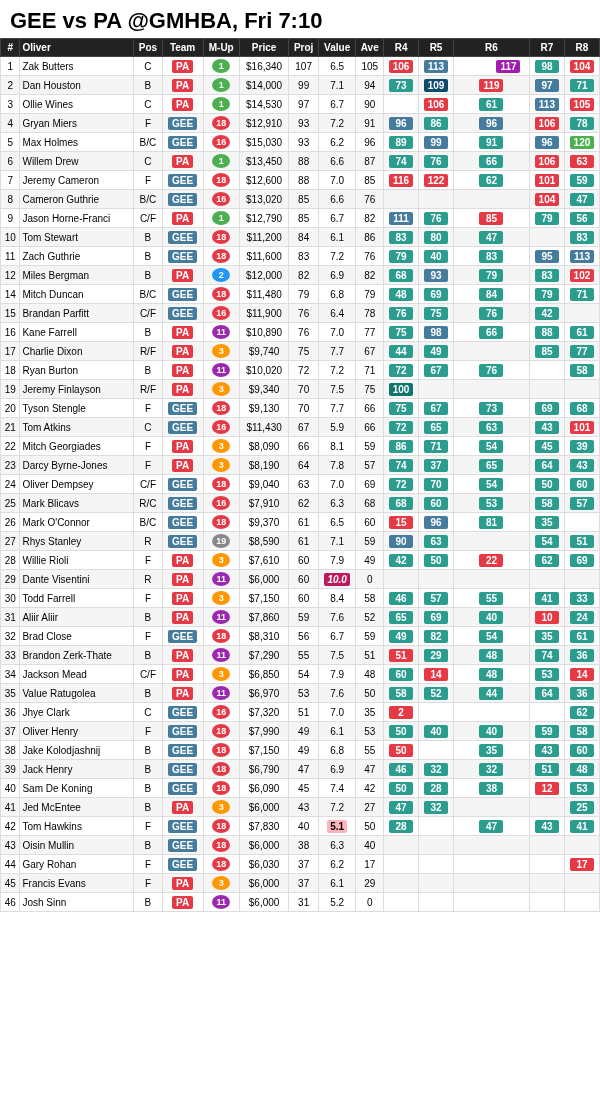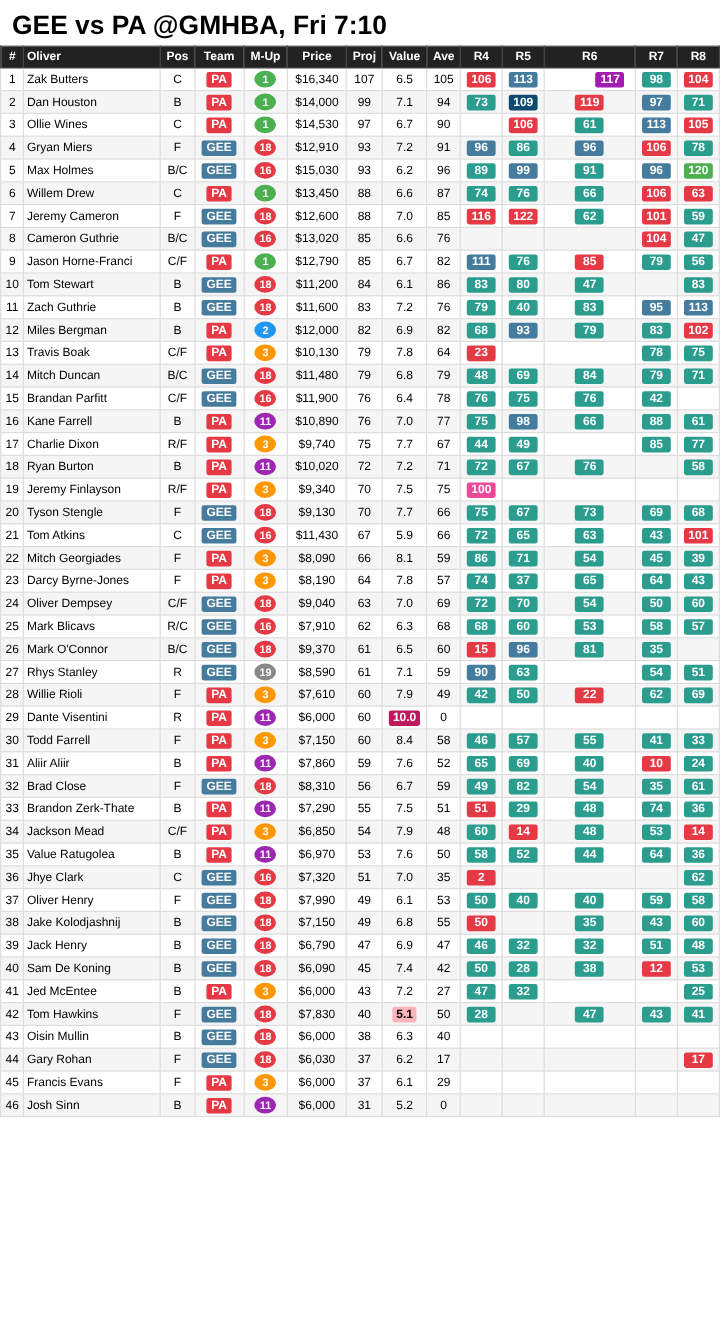--- a/index.html
+++ b/index.html
@@ -16,21 +16,21 @@
     tbody td { padding: 2px 2px; text-align: center; font-size: 10px; border: 1px solid #ddd; white-space: nowrap; }
     tbody td.left { text-align: left; }
     .team-badge {
       display: inline-block; padding: 1px 4px; border-radius: 2px;
       font-weight: bold; font-size: 10px; color: #fff;
     }
     .score-cell {
       display: inline-block; padding: 1px 3px; border-radius: 2px;
       font-weight: bold; font-size: 10px; color: #fff; min-width: 24px; text-align: center;
     }
-    .val-green { background: #be185d; color: #fff; font-weight: bold; padding: 1px 3px; border-radius: 2px; }
+    .val-green { background: #be185d; color: #fff; font-weight: bold; padding: 1px 3px; border-radius: 2px; font-style: italic; }
     .val-pink { background: #ffb3ba; color: #000; font-weight: bold; padding: 1px 3px; border-radius: 2px; }
     .mu-badge {
       display: inline-block; width: 18px; height: 14px; border-radius: 50%;
       text-align: center; line-height: 14px; font-size: 9px; font-weight: bold; color: #fff;
     }
   </style>
 </head>
 <body>
 
 <h1>GEE vs PA @GMHBA, Fri 7:10</h1>
@@ -241,36 +241,20 @@
         <td>82</td>
         <td>6.9</td>
         <td>82</td>
         <td><span class="score-cell" style="background: rgb(42, 157, 143);">68</span></td>
         <td><span class="score-cell" style="background: rgb(69, 123, 157);">93</span></td>
         <td><span class="score-cell" style="background: rgb(42, 157, 143);">79</span></td>
         <td><span class="score-cell" style="background: rgb(42, 157, 143);">83</span></td>
         <td><span class="score-cell" style="background: rgb(230, 57, 70);">102</span></td>
       </tr>
       <tr>
-        <td>13</td>
-        <td class="left">Travis Boak</td>
-        <td>C/F</td>
-        <td><span class="team-badge" style="background: rgb(230, 57, 70);">PA</span></td>
-        <td><span class="mu-badge" style="background: rgb(255, 152, 0);">3</span></td>
-        <td>$10,130</td>
-        <td>79</td>
-        <td>7.8</td>
-        <td>64</td>
-        <td><span class="score-cell" style="background: rgb(230, 57, 70);">23</span></td>
-        <td></td>
-        <td></td>
-        <td><span class="score-cell" style="background: rgb(42, 157, 143);">78</span></td>
-        <td><span class="score-cell" style="background: rgb(42, 157, 143);">75</span></td>
-      </tr>
-      <tr>
         <td>14</td>
         <td class="left">Mitch Duncan</td>
         <td>B/C</td>
         <td><span class="team-badge" style="background: rgb(69, 123, 157);">GEE</span></td>
         <td><span class="mu-badge" style="background: rgb(230, 57, 70);">18</span></td>
         <td>$11,480</td>
         <td>79</td>
         <td>6.8</td>
         <td>79</td>
         <td><span class="score-cell" style="background: rgb(42, 157, 143);">48</span></td>
@@ -346,21 +330,21 @@
       <tr>
         <td>19</td>
         <td class="left">Jeremy Finlayson</td>
         <td>R/F</td>
         <td><span class="team-badge" style="background: rgb(230, 57, 70);">PA</span></td>
         <td><span class="mu-badge" style="background: rgb(255, 152, 0);">3</span></td>
         <td>$9,340</td>
         <td>70</td>
         <td>7.5</td>
         <td>75</td>
-        <td><span class="score-cell" style="background: #ec4899;">100</span></td>
+        <td><span class="score-cell" style="background: #0f766e;">100</span></td>
         <td></td>
         <td></td>
         <td></td>
         <td></td>
       </tr>
       <tr>
         <td>20</td>
         <td class="left">Tyson Stengle</td>
         <td>F</td>
         <td><span class="team-badge" style="background: rgb(69, 123, 157);">GEE</span></td>

